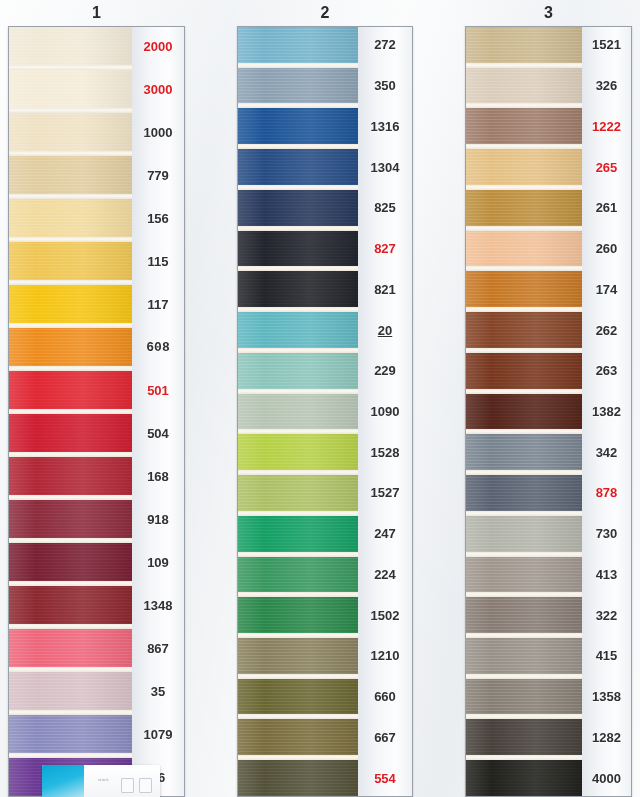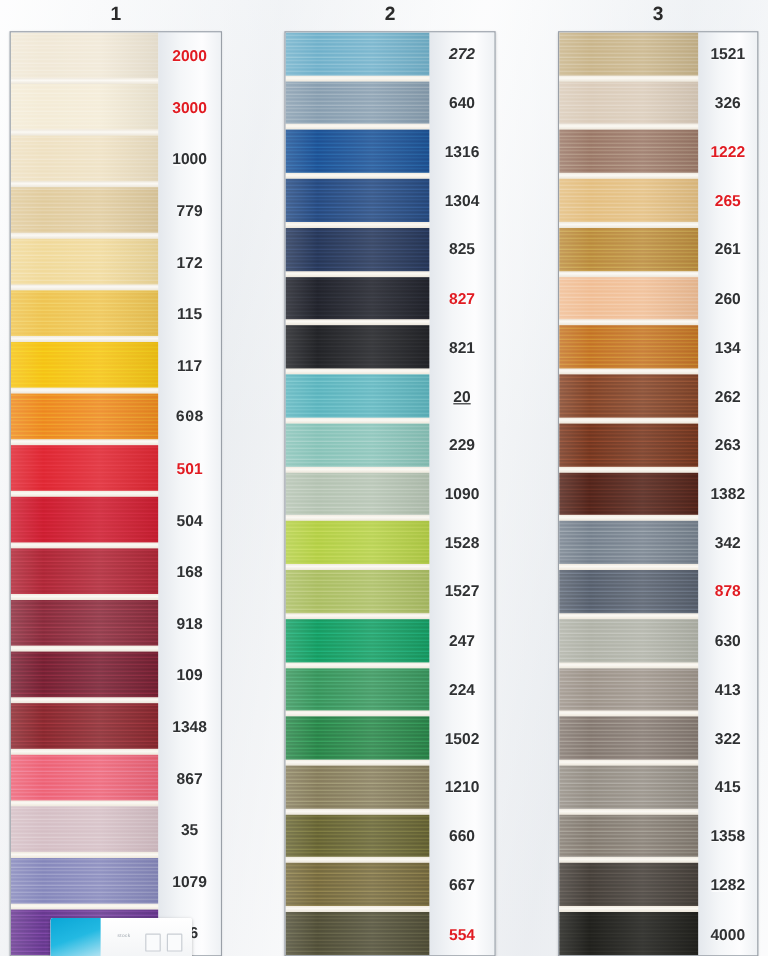--- a/index.html
+++ b/index.html
@@ -217,21 +217,21 @@
         </div>
         <div class="labels" style="width: 52px;">
           <div class="label hi" style="flex: 1 1 0%;">2000</div>
           <div style="flex: 0 0 5px;"></div>
           <div class="label hi" style="flex: 1 1 0%;">3000</div>
           <div style="flex: 0 0 5px;"></div>
           <div class="label" style="flex: 1 1 0%;">1000</div>
           <div style="flex: 0 0 5px;"></div>
           <div class="label" style="flex: 1 1 0%;">779</div>
           <div style="flex: 0 0 5px;"></div>
-          <div class="label" style="flex: 1 1 0%;">172</div>
+          <div class="label" style="flex: 1 1 0%;">156</div>
           <div style="flex: 0 0 5px;"></div>
           <div class="label" style="flex: 1 1 0%;">115</div>
           <div style="flex: 0 0 5px;"></div>
           <div class="label" style="flex: 1 1 0%;">117</div>
           <div style="flex: 0 0 5px;"></div>
           <div class="label" style="flex: 1 1 0%; font-family: Liberation Mono, monospace;">608</div>
           <div style="flex: 0 0 5px;"></div>
           <div class="label hi" style="flex: 1 1 0%;">501</div>
           <div style="flex: 0 0 5px;"></div>
           <div class="label" style="flex: 1 1 0%;">504</div>
@@ -347,23 +347,23 @@
             <div class="thread"></div>
             <div class="sheen"></div>
           </div>
           <div class="gap" style="height: 5px; flex: 0 0 5px;"></div>
           <div class="swatch" title="554" style="flex: 1 1 0%; background: rgb(86, 84, 60);">
             <div class="thread"></div>
             <div class="sheen"></div>
           </div>
         </div>
         <div class="labels" style="width: 54px;">
-          <div class="label" style="flex: 1 1 0%; font-style: italic;">272</div>
-          <div style="flex: 0 0 5px;"></div>
-          <div class="label" style="flex: 1 1 0%;">640</div>
+          <div class="label" style="flex: 1 1 0%;">272</div>
+          <div style="flex: 0 0 5px;"></div>
+          <div class="label" style="flex: 1 1 0%;">350</div>
           <div style="flex: 0 0 5px;"></div>
           <div class="label" style="flex: 1 1 0%;">1316</div>
           <div style="flex: 0 0 5px;"></div>
           <div class="label" style="flex: 1 1 0%;">1304</div>
           <div style="flex: 0 0 5px;"></div>
           <div class="label" style="flex: 1 1 0%;">825</div>
           <div style="flex: 0 0 5px;"></div>
           <div class="label hi" style="flex: 1 1 0%;">827</div>
           <div style="flex: 0 0 5px;"></div>
           <div class="label" style="flex: 1 1 0%;">821</div>
@@ -499,33 +499,33 @@
           <div class="label" style="flex: 1 1 0%;">326</div>
           <div style="flex: 0 0 5px;"></div>
           <div class="label hi" style="flex: 1 1 0%;">1222</div>
           <div style="flex: 0 0 5px;"></div>
           <div class="label hi" style="flex: 1 1 0%;">265</div>
           <div style="flex: 0 0 5px;"></div>
           <div class="label" style="flex: 1 1 0%;">261</div>
           <div style="flex: 0 0 5px;"></div>
           <div class="label" style="flex: 1 1 0%;">260</div>
           <div style="flex: 0 0 5px;"></div>
-          <div class="label" style="flex: 1 1 0%;">134</div>
+          <div class="label" style="flex: 1 1 0%;">174</div>
           <div style="flex: 0 0 5px;"></div>
           <div class="label" style="flex: 1 1 0%;">262</div>
           <div style="flex: 0 0 5px;"></div>
           <div class="label" style="flex: 1 1 0%;">263</div>
           <div style="flex: 0 0 5px;"></div>
           <div class="label" style="flex: 1 1 0%;">1382</div>
           <div style="flex: 0 0 5px;"></div>
           <div class="label" style="flex: 1 1 0%;">342</div>
           <div style="flex: 0 0 5px;"></div>
           <div class="label hi" style="flex: 1 1 0%;">878</div>
           <div style="flex: 0 0 5px;"></div>
-          <div class="label" style="flex: 1 1 0%;">630</div>
+          <div class="label" style="flex: 1 1 0%;">730</div>
           <div style="flex: 0 0 5px;"></div>
           <div class="label" style="flex: 1 1 0%;">413</div>
           <div style="flex: 0 0 5px;"></div>
           <div class="label" style="flex: 1 1 0%;">322</div>
           <div style="flex: 0 0 5px;"></div>
           <div class="label" style="flex: 1 1 0%;">415</div>
           <div style="flex: 0 0 5px;"></div>
           <div class="label" style="flex: 1 1 0%;">1358</div>
           <div style="flex: 0 0 5px;"></div>
           <div class="label" style="flex: 1 1 0%;">1282</div>

